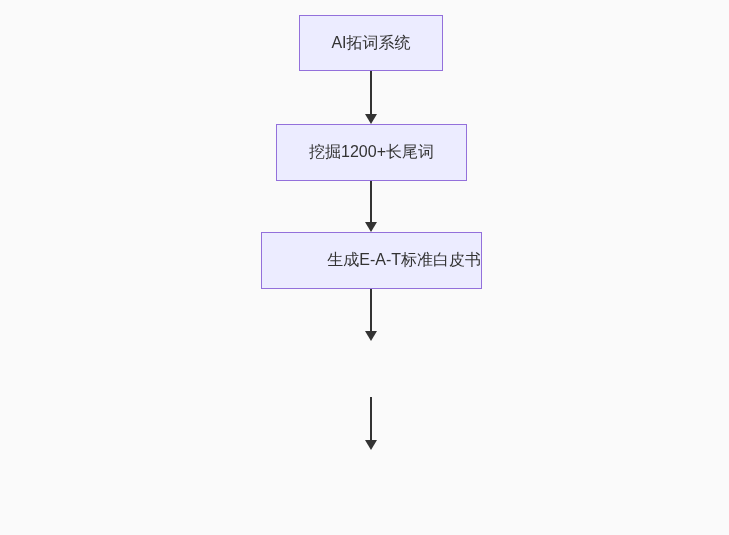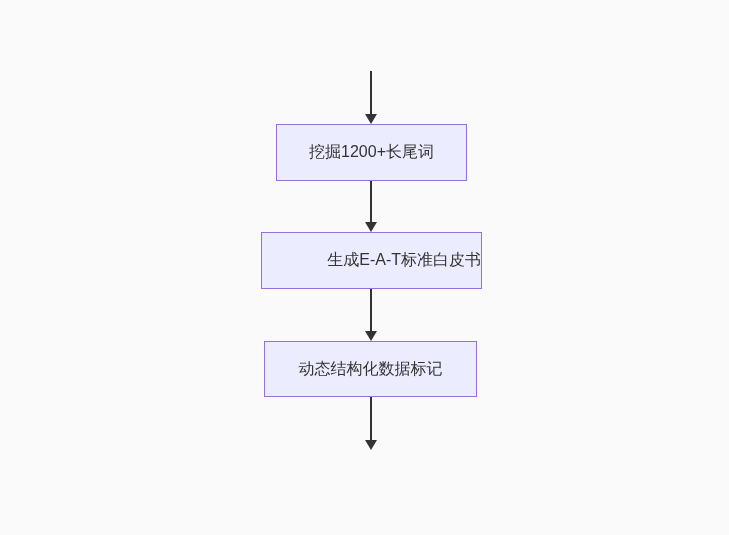--- a/index.html
+++ b/index.html
@@ -57,20 +57,23 @@
     border-left: 6px solid transparent;
     border-right: 6px solid transparent;
     border-top: 10px solid #333333;
   }
 </style>
 </head>
 <body>
 
 <div class="canvas">
 
+  <div class="flow-node node-1">
+    <span>AI拓词系统</span>
+  </div>
 
   <div class="edge edge-1">
     <div class="edge-line"></div>
     <div class="edge-head"></div>
   </div>
 
   <div class="flow-node node-2">
     <span>挖掘1200+长尾词</span>
   </div>
 
@@ -81,23 +84,20 @@
 
   <div class="flow-node node-3">
     <span>生成E-A-T标准白皮书</span>
   </div>
 
   <div class="edge edge-3">
     <div class="edge-line"></div>
     <div class="edge-head"></div>
   </div>
 
-  <div class="flow-node node-4">
-    <span>动态结构化数据标记</span>
-  </div>
 
   <div class="edge edge-4">
     <div class="edge-line"></div>
     <div class="edge-head"></div>
   </div>
 
 
 </div>
 
 </body></html>

